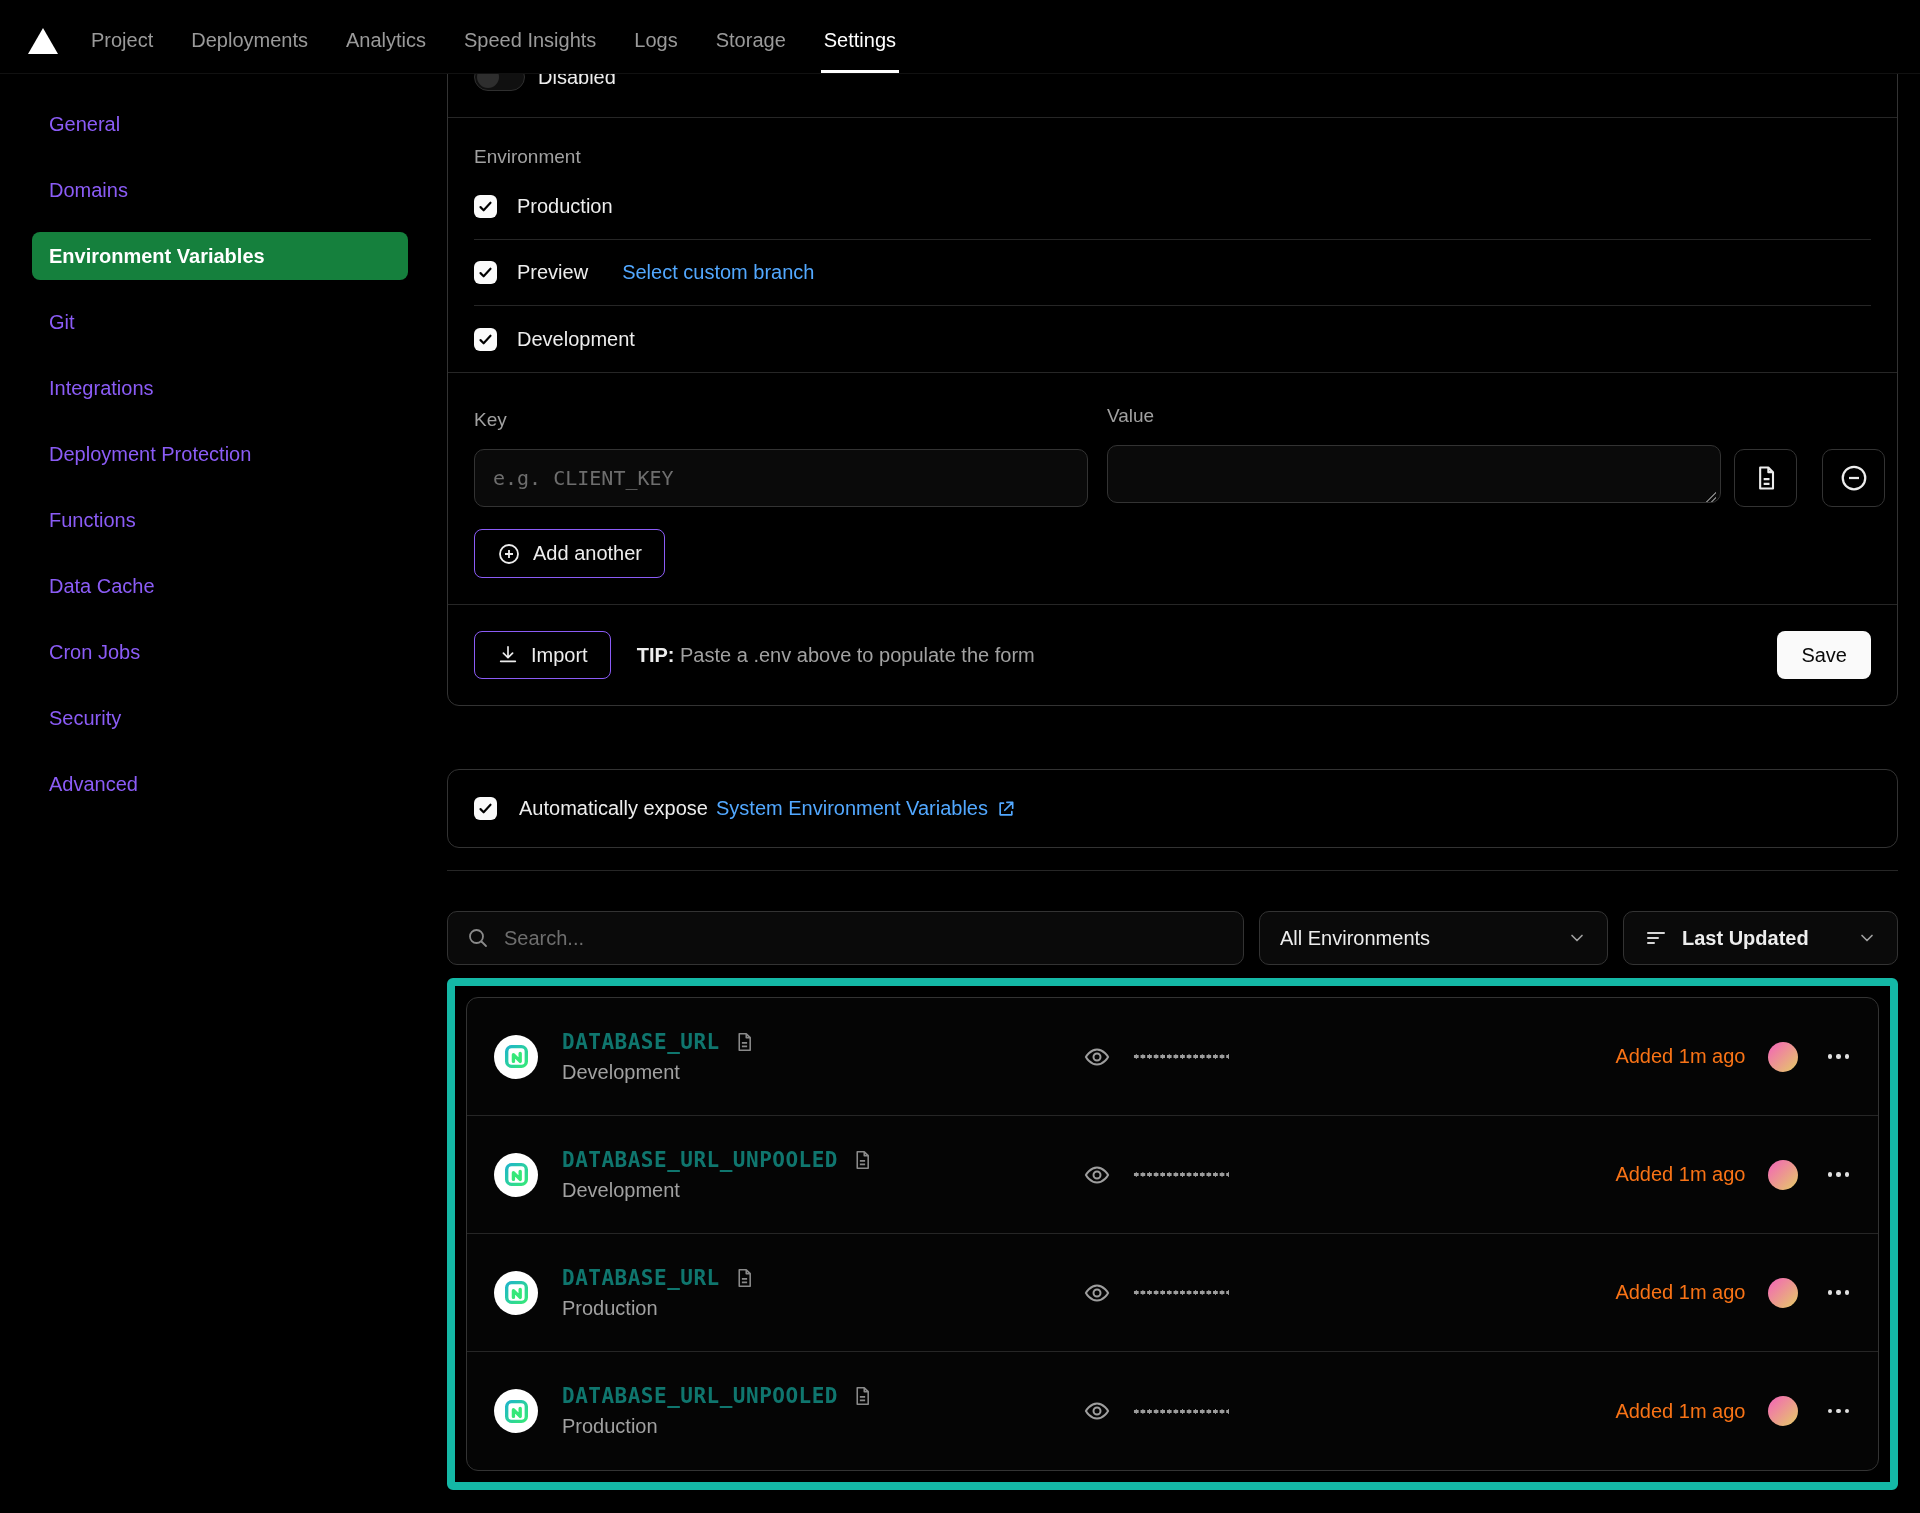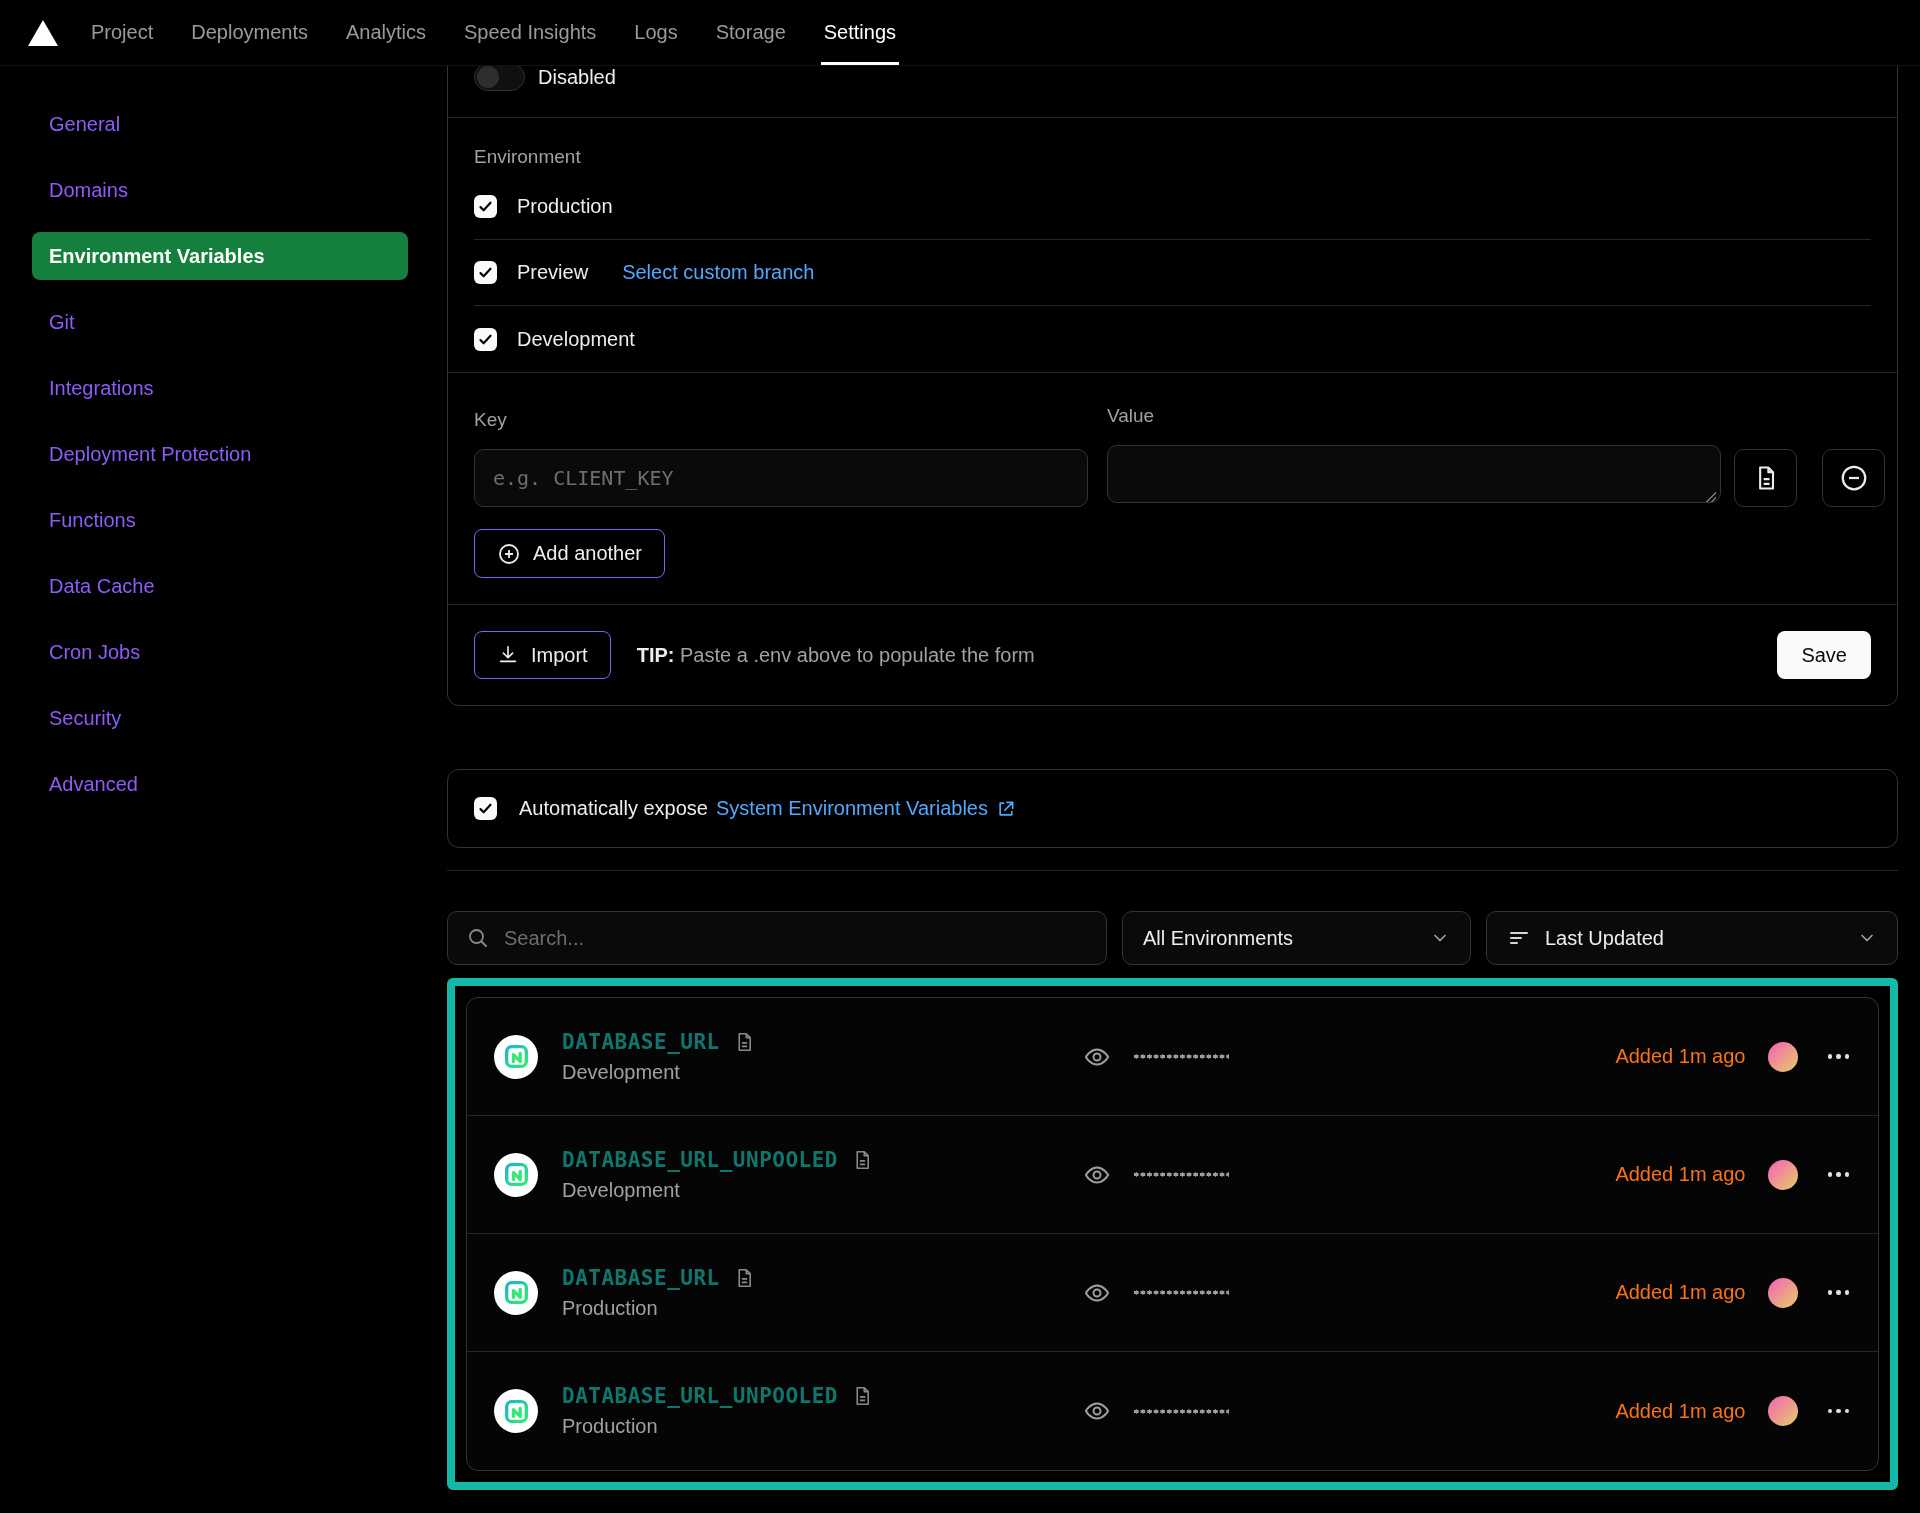--- a/index.html
+++ b/index.html
@@ -1,21 +1,21 @@
 <!DOCTYPE html>
 <html style="--teal: #14b8a6; --av1: #f26cb2; --av2: #e6c26e;"><head>
 <meta charset="utf-8">
 <style>
   * { margin:0; padding:0; box-sizing:border-box; }
   html,body { width:1920px; height:1513px; background:#000; overflow:hidden;
     font-family:"Liberation Sans","DejaVu Sans",sans-serif; color:#ededed; }
   .mono { font-family:"DejaVu Sans Mono","Liberation Mono",monospace; }
 
   
-  .navbar { position:fixed; top:0; left:0; width:1920px; height:66px; background:#000;
+  .navbar { position:fixed; top:8px; left:0; width:1920px; height:66px; background:#000;
     display:flex; align-items:stretch; z-index:50; border-bottom:1px solid #111; }
   .nav-logo { display:flex; align-items:center; padding:0 14px 0 28px; cursor:pointer; }
   .nav-logo .tri { width:0; height:0; border-left:15px solid transparent;
     border-right:15px solid transparent; border-bottom:26px solid #fff; }
   .nav-item { display:flex; align-items:center; padding:0 19px; font-size:20px;
     color:#9a9a9a; cursor:pointer; position:relative; }
   .nav-item.active { color:#fff; font-weight:500; }
   .nav-item.active::after { content:""; position:absolute; left:16px; right:16px;
     bottom:0; height:3px; background:#fff; }
 
@@ -90,21 +90,21 @@
   .filter-row { margin-top:40px; display:flex; gap:15px; height:54px; }
   .search-box { flex:1; display:flex; align-items:center; gap:14px; border:1px solid #333;
     border-radius:10px; background:#0a0a0a; padding:0 18px; }
   .search-box input { flex:1; background:transparent; border:none; outline:none;
     color:#ededed; font-size:20px; }
   .search-box input::placeholder { color:#6e6e6e; }
   .dropdown { display:flex; align-items:center; gap:14px; border:1px solid #333;
     border-radius:10px; background:#0a0a0a; padding:0 20px; font-size:20px;
     color:#ededed; cursor:pointer; }
   .dd-env { width:349px; }
-  .dd-sort { width:412px; }
+  .dd-sort { width:275px;font-weight:bold; }
   .dd-label { flex:1; }
 
   
   .highlight-box { margin-top:13px; border:8px solid var(--teal); border-radius:6px;
     padding:11px; }
   .list-card { border:1px solid #333; border-radius:12px; background:#050505; overflow:hidden; }
   .env-row { height:118px; display:grid; grid-template-columns:589px 1fr auto;
     align-items:center; padding:0 27px; border-bottom:1px solid #262626; }
   .env-row:last-child { border-bottom:none; }
   .cell-id { display:flex; align-items:center; gap:24px; }

